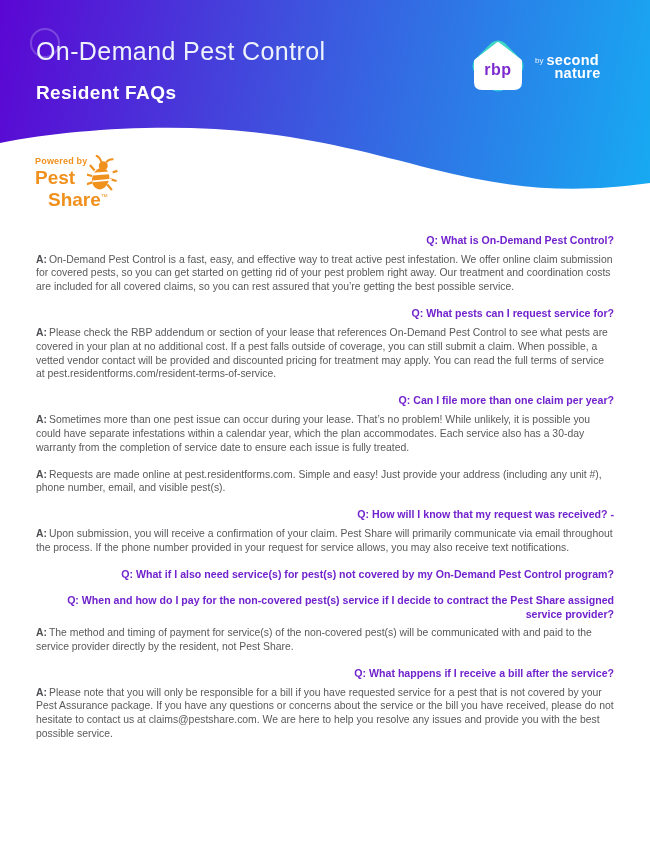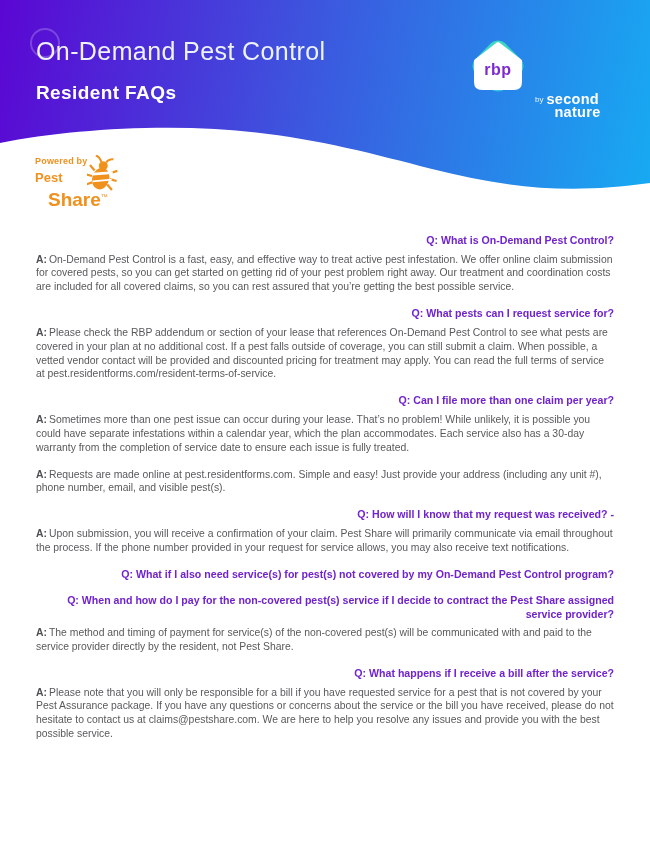--- a/index.html
+++ b/index.html
@@ -15,32 +15,32 @@
   .title1{font-size:25px;font-weight:400;color:#eef2fb;letter-spacing:0.4px;line-height:30px;text-align:center;}
   .title2{font-size:19px;font-weight:700;color:#ffffff;letter-spacing:0.4px;line-height:30px;margin-top:12px;}
 
   
   .rbp-badge{position:absolute;left:470px;top:38px;width:56px;height:56px;}
   .rbp-diamond{position:absolute;left:7px;top:7px;width:42px;height:42px;border-radius:10px;
                background:linear-gradient(135deg,#3fd9c0,#2cc4e2);transform:rotate(45deg);}
   .rbp-house{position:absolute;left:0;top:0;}
   .rbp-text{position:absolute;left:0;top:23px;width:56px;text-align:center;
             font-size:16px;font-weight:700;color:#7d2ace;letter-spacing:0.5px;}
-  .sn{position:absolute;left:535px;top:54px;display:flex;color:#fff;margin-top:39px;}
+  .sn{position:absolute;left:535px;top:54px;display:flex;color:#fff;}
   .sn-by{font-size:8px;font-weight:400;margin:2px 3px 0 0;opacity:0.9;}
   .sn-stack{font-size:14.5px;font-weight:700;line-height:13px;letter-spacing:0.3px;}
   .sn-l2{margin-left:8px;text-align:center;}
 
   
   .wave{position:absolute;left:0;bottom:0;width:650px;height:80px;display:block;}
 
   
   .powered{position:absolute;left:35px;top:156px;}
   .powered-label{color:#f0911e;font-size:9px;font-weight:600;margin-bottom:2px;letter-spacing:0.2px;}
-  .ps-l1{font-size:13px;font-weight:800;color:#f0911e;line-height:19px;}
+  .ps-l1{font-size:19px;font-weight:800;color:#f0911e;line-height:19px;}
   .ps-l2{font-size:19px;font-weight:800;color:#f0911e;line-height:19px;margin-left:13px;}
   .ps-tm{font-size:7px;vertical-align:super;font-weight:400;}
   .beetle{position:absolute;left:52px;top:-1px;}
 
   
   .main{position:absolute;left:36px;top:234px;width:578px;}
   .faq + .faq{margin-top:13px;}
   .q{color:#7123cd;font-weight:700;font-size:10.6px;line-height:13.5px;margin:0 0 5px 0;text-align:right;}
   .a{color:#58595b;font-size:10.4px;line-height:13.9px;margin:0;}
   .a-prefix{font-weight:700;color:#4e4f52;margin-right:2px;}

